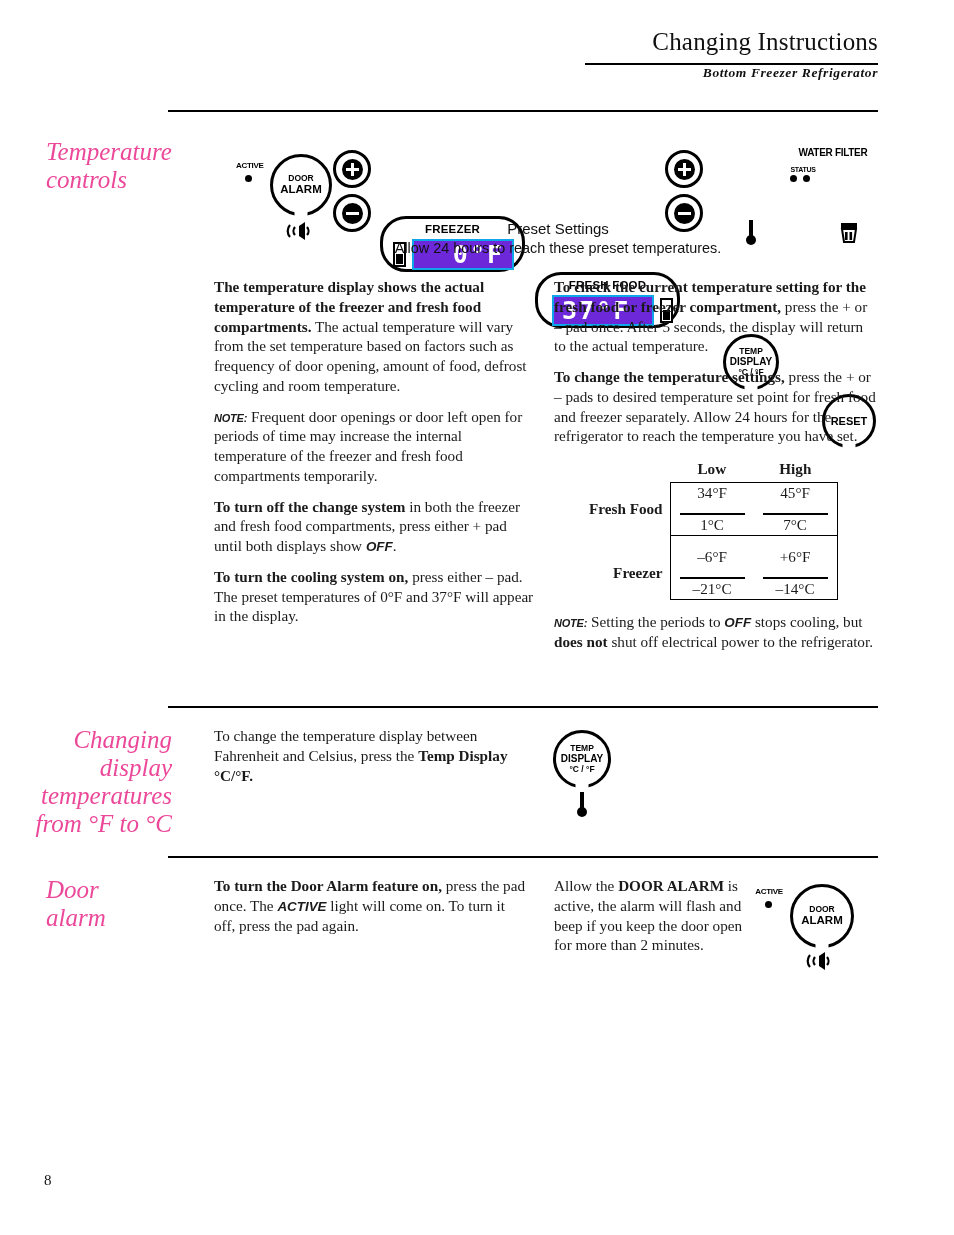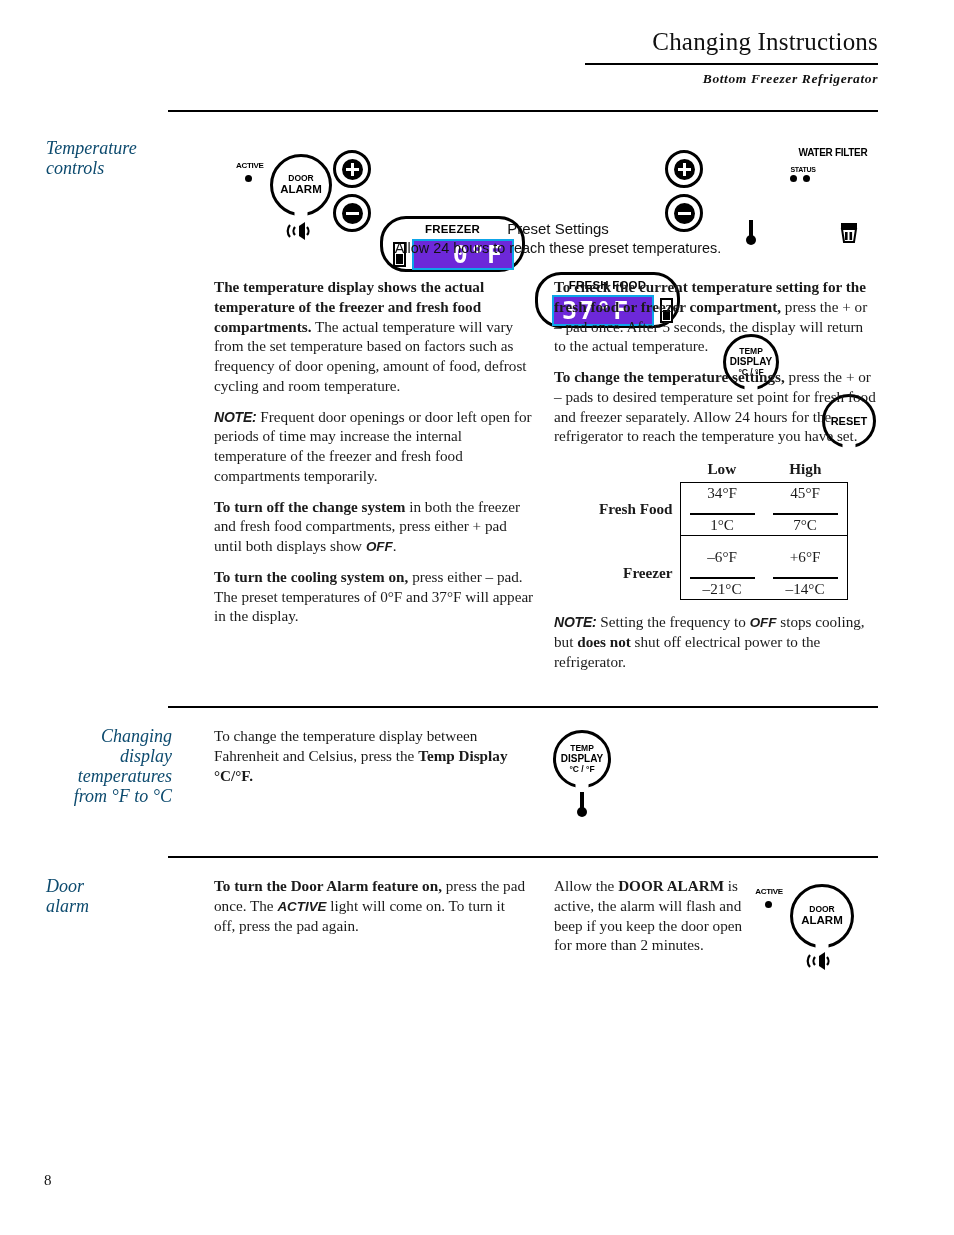--- a/index.html
+++ b/index.html
@@ -38,57 +38,56 @@
     background: #000;
   }
   #header-subtitle {
     text-align: right;
     font-family: "Liberation Serif", serif;
     font-style: italic;
     font-weight: bold;
     font-size: 13.5px;
     letter-spacing: .6px;
     color: #111;
-    margin-top: 6px;
   }
   .rule-full {
     position: absolute;
     left: 168px;
     width: 710px;
     height: 2.2px;
     background: #000;
   }
   #rule-top  { top: 110px; }
   #rule-mid1 { top: 706px; }
   #rule-mid2 { top: 856px; }
 
   
   .sec-head {
     position: absolute;
     font-family: "Liberation Serif", serif;
     font-style: italic;
-    font-size: 18px;
+    font-size: 25px;
     line-height: 1.12;
-    color: #0c4a6e;
+    color: #ec4899;
     white-space: pre-line;
   }
   #head-temp    { left: 46px; top: 138px; width: 120px; text-align: left; }
   #head-change  { left: 30px; top: 726px; width: 142px; text-align: right; }
   #head-door    { left: 46px; top: 876px; width: 120px; text-align: left; }
 
   
   .col { position: absolute; font-size: 15.2px; line-height: 1.30; }
   .col p { margin: 0 0 11px 0; text-align: left; }
   .col p:last-child { margin-bottom: 0; }
   b, .bld { font-weight: bold; }
   .note-lbl {
     font-family: "Liberation Sans", sans-serif;
     font-weight: bold;
     font-style: italic;
-    font-size: 14px;
+    font-size: 11px;
     letter-spacing: -.2px;
   }
   .off-lbl {
     font-family: "Liberation Sans", sans-serif;
     font-weight: bold;
     font-style: italic;
     font-size: 13.4px;
   }
 
   #col-left  { left: 214px; top: 277px; width: 322px; }
@@ -101,21 +100,21 @@
   }
   #temp-table-title {
     text-align: center;
     font-weight: bold;
     font-size: 15.2px;
     margin-bottom: 5px;
     padding-right: 12px;
   }
   table.ranges {
     border-collapse: collapse;
-    margin-left: 44px;
+    margin-left: 34px;
     font-size: 15.2px;
   }
   table.ranges th.colh {
     font-weight: bold;
     font-size: 15.2px;
     padding: 0 0 4px 0;
     width: 83px;
     text-align: center;
   }
   table.ranges th.rowh {
@@ -425,21 +424,21 @@
       <td class="val boxwrap" style="border-top:none;border-left:none;">
         <span class="cellF">+6°F</span>
         <span class="cellC">–14°C</span>
       </td>
     </tr>
   </tbody>
     </table>
 </div>
 
 <div id="note-off">
-  <span class="note-lbl">NOTE:</span><span> Setting the frequency to </span><span class="off-lbl">OFF</span><span> stops cooling, but </span><b>does not</b><span> shut off electrical power to the refrigerator.</span>
+  <span class="note-lbl">NOTE:</span><span> Setting the periods to </span><span class="off-lbl">OFF</span><span> stops cooling, but </span><b>does not</b><span> shut off electrical power to the refrigerator.</span>
 </div>
 
 <div class="rule-full" id="rule-mid1"></div>
 
 <div class="sec-head" id="head-change">Changing
 display
 temperatures
 from °F to °C</div>
 
 <div class="col" id="col-change">

